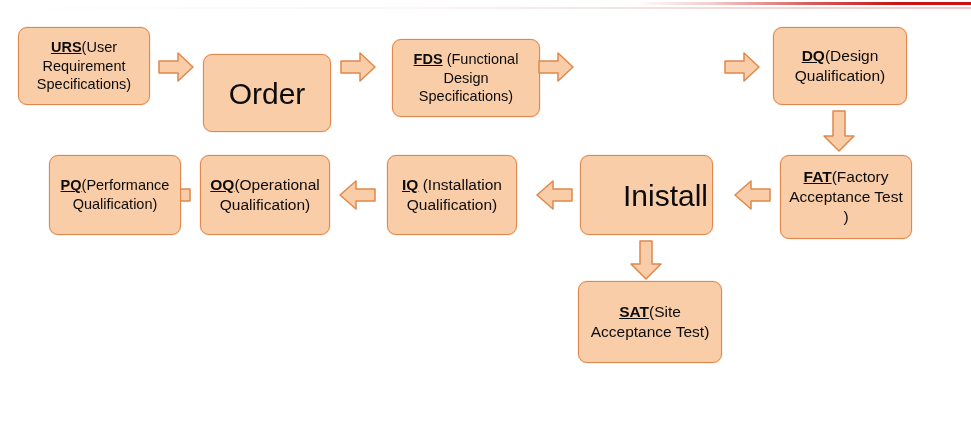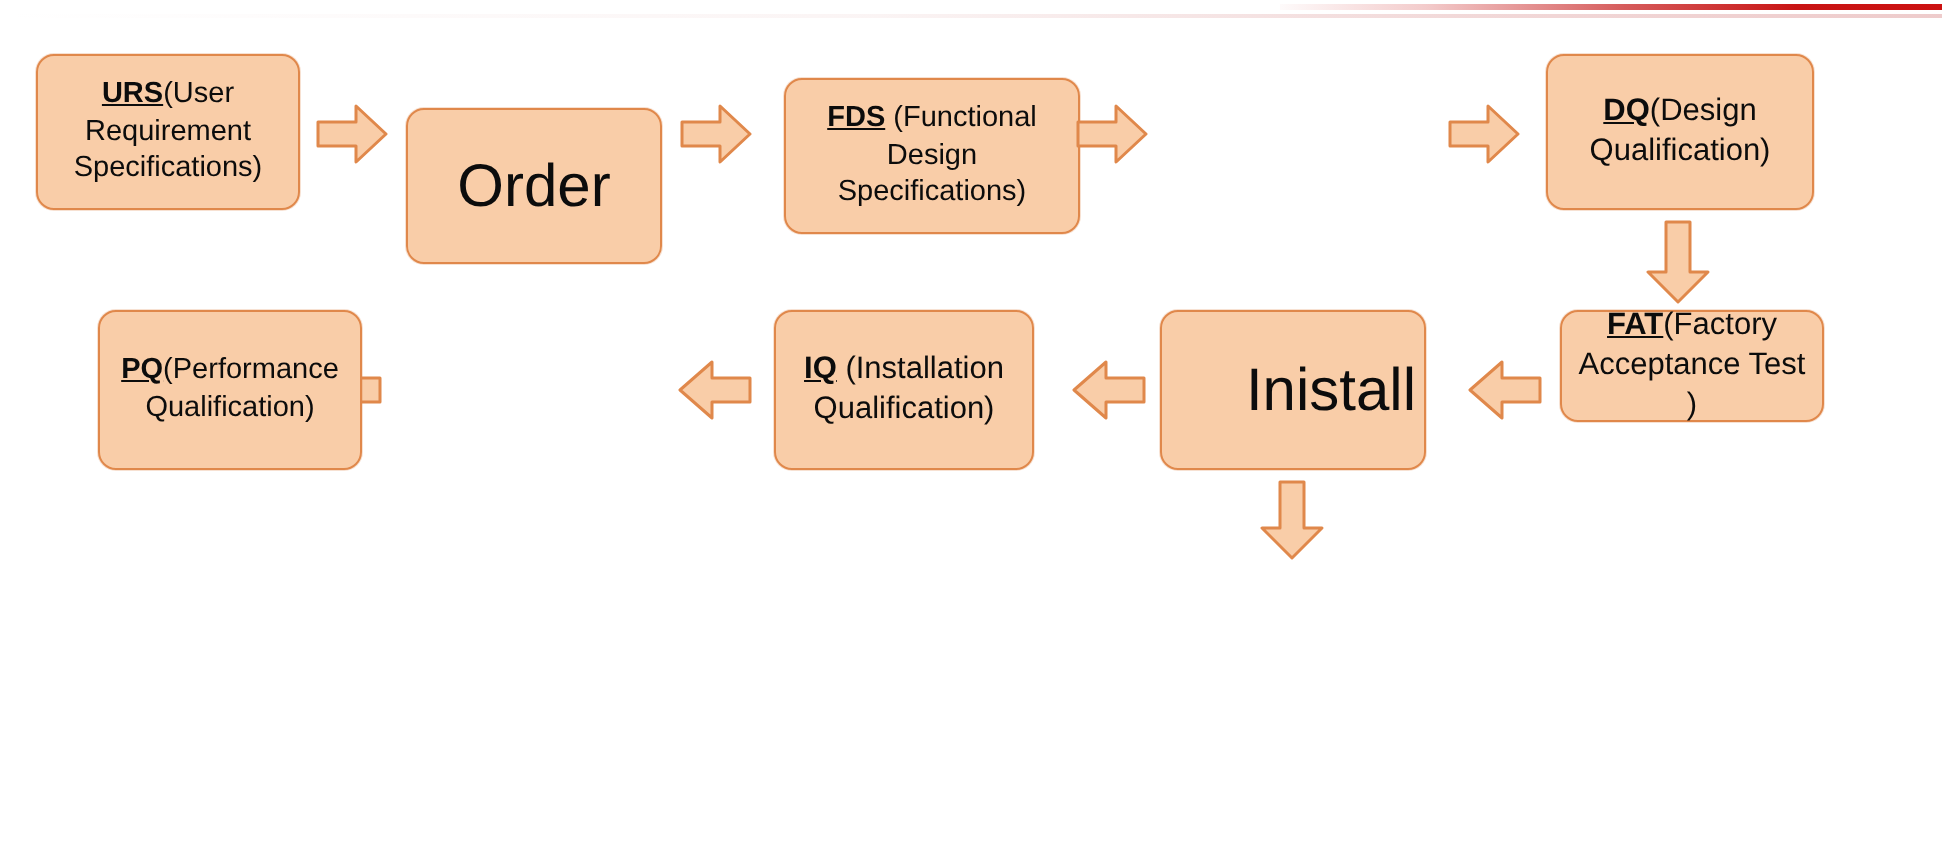--- a/index.html
+++ b/index.html
@@ -127,21 +127,21 @@
   <div class="node sz-md" style="left:773px; top:27px; width:134px; height:78px;">
     <span class="txt"><b>DQ</b>(Design Qualification)</span>
   </div>
 
   <div class="arrow" style="left:822px; top:110px;">
     <svg width="34" height="42" viewBox="0 0 34 42">
       <polygon points="11,1 23,1 23,26 32,26 17,41 2,26 11,26" fill="#F9CDA8" stroke="#E0884B" stroke-width="1.5" stroke-linejoin="round"></polygon>
     </svg>
   </div>
 
-  <div class="node sz-md" style="left:780px; top:155px; width:132px; height:56px;">
+  <div class="node sz-md" style="left:780px; top:155px; width:132px; height:84px;">
     <span class="txt"><b>FAT</b>(Factory Acceptance Test )</span>
   </div>
 
   <div class="arrow" style="left:733px; top:180px;">
     <svg width="38" height="30" viewBox="0 0 38 30">
       <polygon points="37,9 18,9 18,1 2,15 18,29 18,21 37,21" fill="#F9CDA8" stroke="#E0884B" stroke-width="1.5" stroke-linejoin="round"></polygon>
     </svg>
   </div>
 
   <div class="node sz-lg" style="left:580px; top:155px; width:133px; height:80px;text-align:right;">
@@ -157,31 +157,37 @@
   <div class="node sz-md" style="left:387px; top:155px; width:130px; height:80px;">
     <span class="txt"><b>IQ</b> (Installation Qualification)</span>
   </div>
 
   <div class="arrow" style="left:338px; top:180px;">
     <svg width="38" height="30" viewBox="0 0 38 30">
       <polygon points="37,9 18,9 18,1 2,15 18,29 18,21 37,21" fill="#F9CDA8" stroke="#E0884B" stroke-width="1.5" stroke-linejoin="round"></polygon>
     </svg>
   </div>
 
+  <div class="node sz-md" style="left:200px; top:155px; width:130px; height:80px;">
+    <span class="txt"><b>OQ</b>(Operational Qualification)</span>
+  </div>
 
   <div class="arrow" style="left:153px; top:180px;">
     <svg width="38" height="30" viewBox="0 0 38 30">
       <polygon points="37,9 18,9 18,1 2,15 18,29 18,21 37,21" fill="#F9CDA8" stroke="#E0884B" stroke-width="1.5" stroke-linejoin="round"></polygon>
     </svg>
   </div>
 
   <div class="node sz-sm" style="left:18px; top:155px; width:132px; height:80px;margin-left:31px;">
     <span class="txt"><b>PQ</b>(Performance Qualification)</span>
   </div>
 
   <div class="arrow" style="left:629px; top:240px;">
     <svg width="34" height="40" viewBox="0 0 34 40">
       <polygon points="11,1 23,1 23,24 32,24 17,39 2,24 11,24" fill="#F9CDA8" stroke="#E0884B" stroke-width="1.5" stroke-linejoin="round"></polygon>
     </svg>
   </div>
 
+  <div class="node sz-md" style="left:578px; top:281px; width:144px; height:82px;">
+    <span class="txt"><b>SAT</b>(Site Acceptance Test)</span>
+  </div>
 
 </div>
 
 </body></html>

